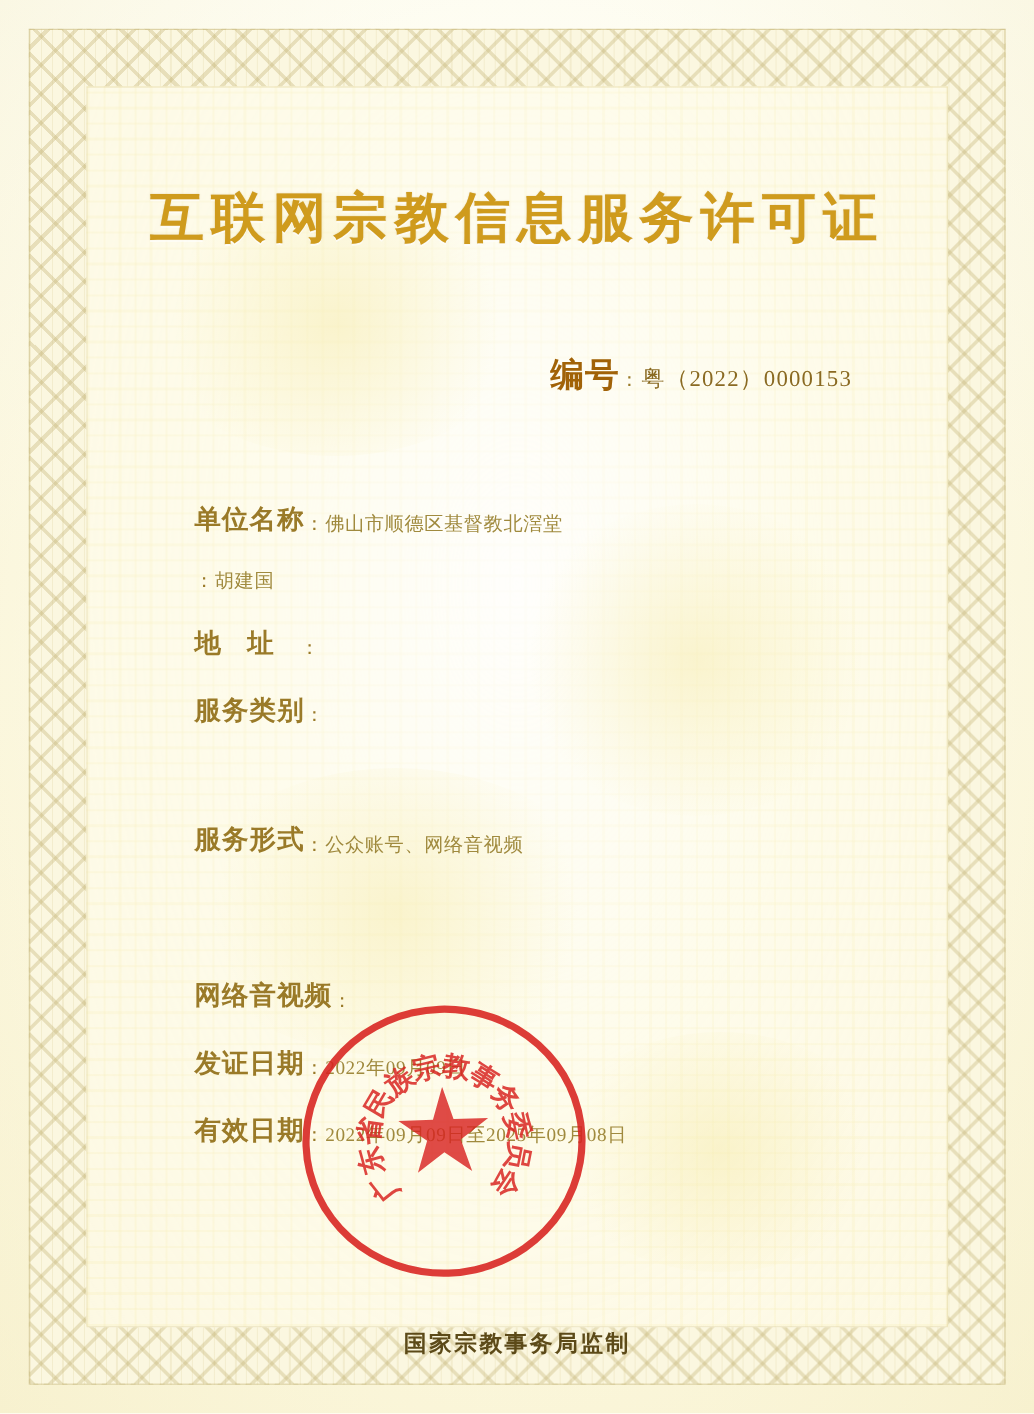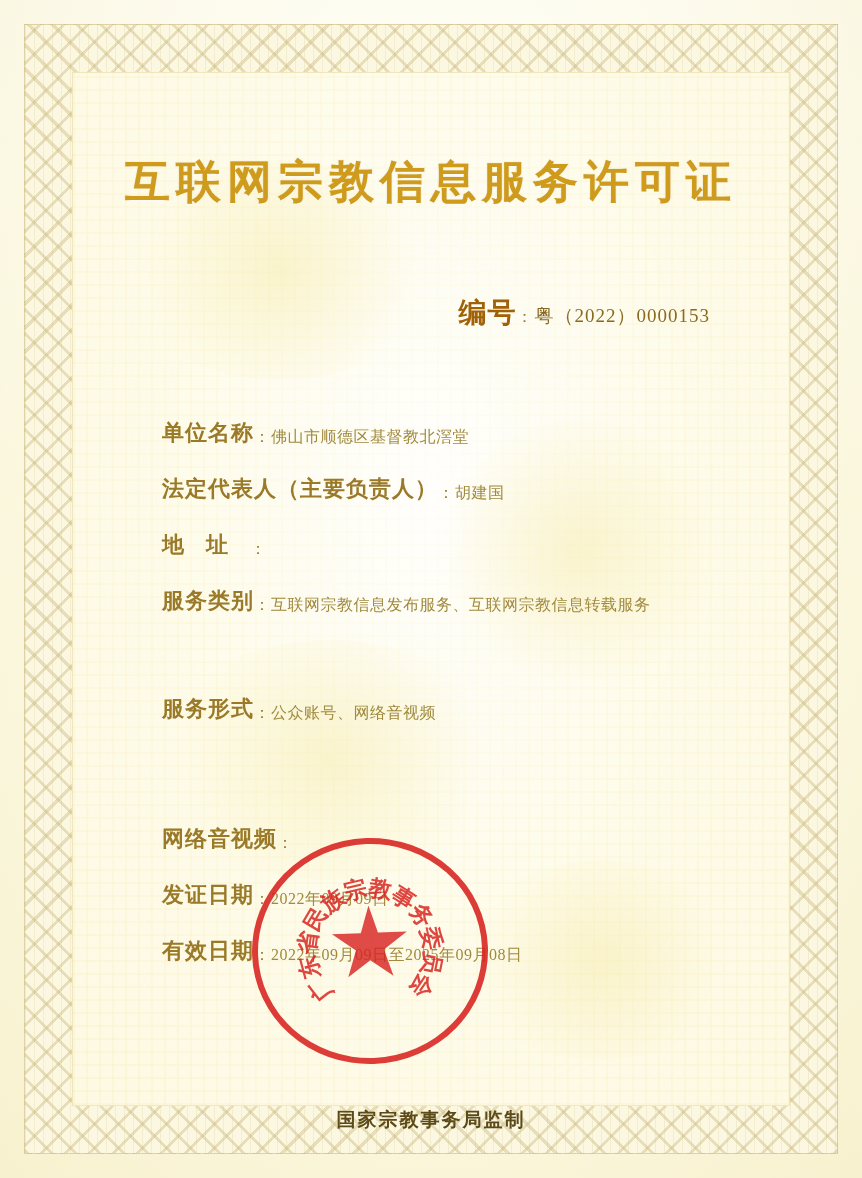--- a/index.html
+++ b/index.html
@@ -224,34 +224,32 @@
 
     <div class="fields">
 
       <div class="field-row">
         <span class="field-label">单位名称</span>
         <span class="field-colon">：</span>
         <span class="field-value">佛山市顺德区基督教北滘堂</span>
       </div>
 
       <div class="field-row">
-        <span class="field-label">法定代表人（主要负责人）</span>
         <span class="field-colon">：</span>
         <span class="field-value">胡建国</span>
       </div>
 
       <div class="field-row">
         <span class="field-label spaced">地址</span>
         <span class="field-colon">：</span>
       </div>
 
       <div class="field-row">
         <span class="field-label">服务类别</span>
         <span class="field-colon">：</span>
-        <span class="field-value">互联网宗教信息发布服务、互联网宗教信息转载服务</span>
       </div>
 
       <div class="gap-large"></div>
 
       <div class="field-row">
         <span class="field-label">服务形式</span>
         <span class="field-colon">：</span>
         <span class="field-value">公众账号、网络音视频</span>
       </div>
 

